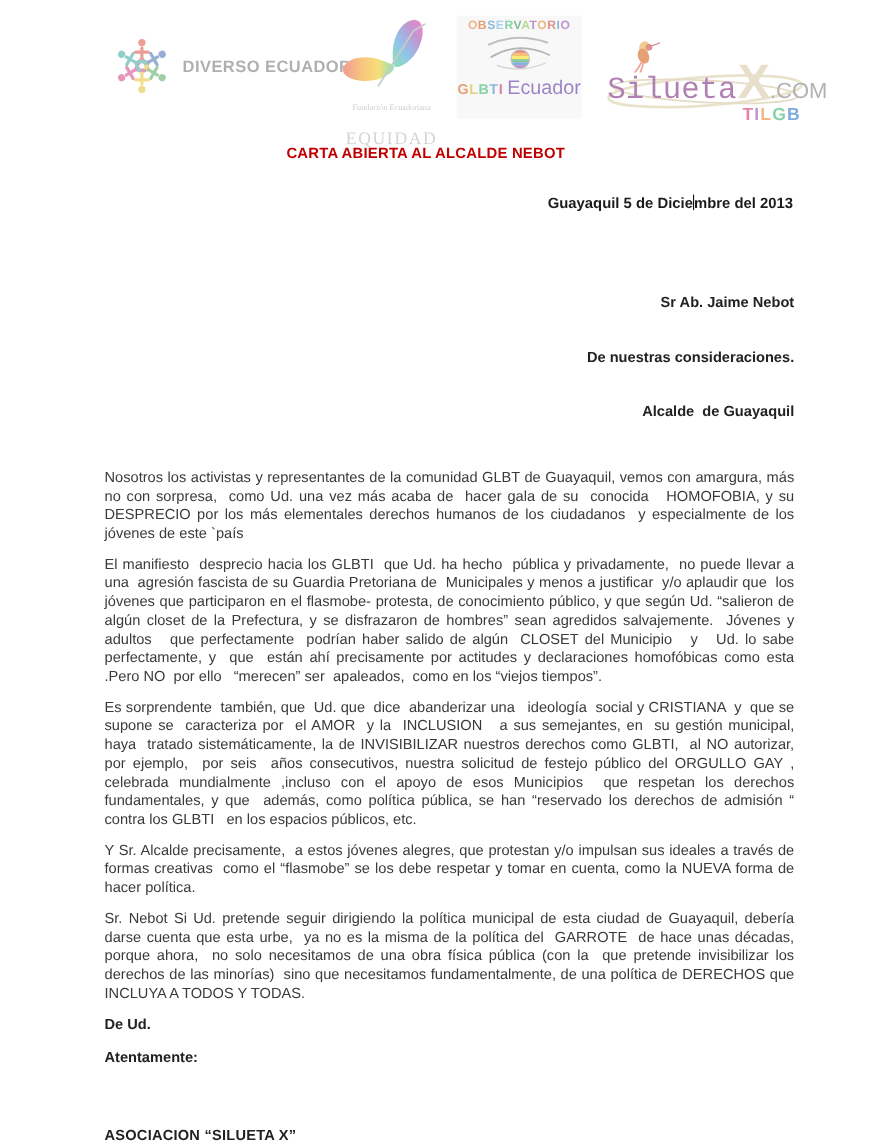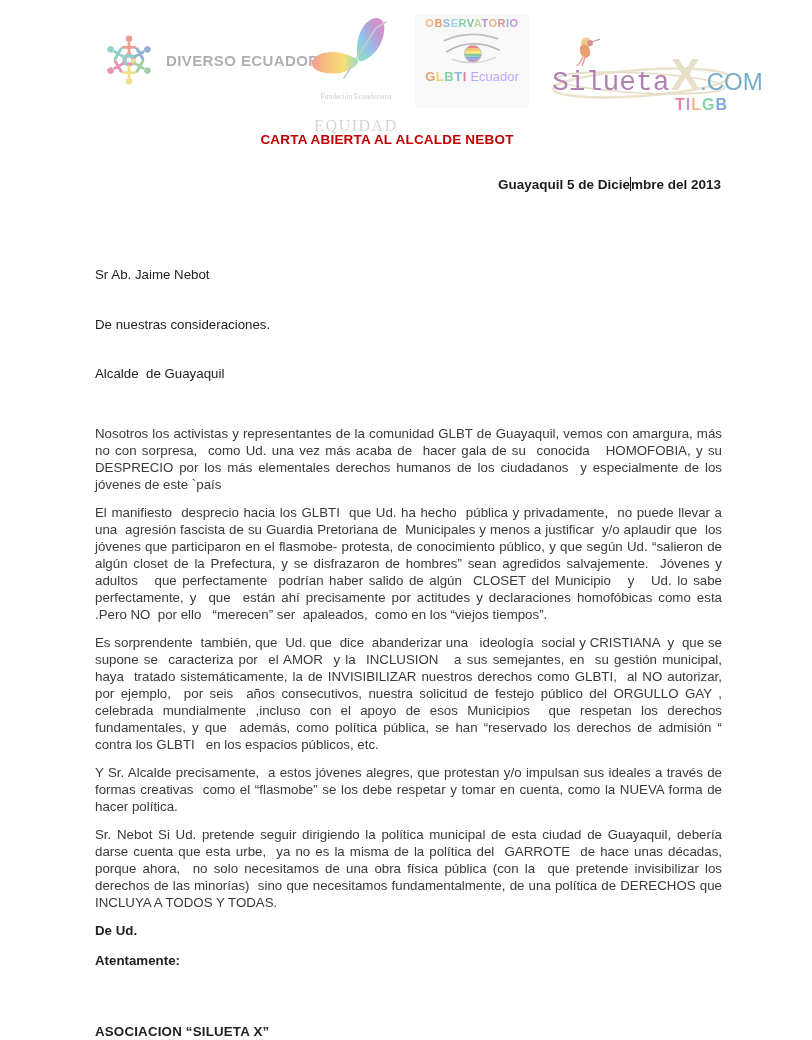--- a/index.html
+++ b/index.html
@@ -12,39 +12,39 @@
   .diverso-label{margin-left:6px;font-weight:bold;font-size:15px;color:#6e6e6e;letter-spacing:0.4px;}
   .logo-equidad{position:absolute;left:297px;top:14px;width:118px;text-align:center;font-family:Liberation Serif, serif;}
   .equidad-line1{font-size:7.5px;color:#a5a5a5;margin-top:-2px;}
   .equidad-line2{font-size:16px;color:#b2b2b2;letter-spacing:1.5px;margin-top:16px;}
   .logo-observatorio{position:absolute;left:415px;top:14px;width:114px;height:94px;background:#f3f3f3;
         border-radius:3px;display:flex;flex-direction:column;align-items:center;justify-content:flex-start;
         padding:3px 0 4px 0;box-sizing:border-box;}
   .obs-title{font-size:11px;font-weight:bold;letter-spacing:0.5px;}
   .obs-bottom{font-size:13px;}
   .obs-glbti{font-weight:bold;letter-spacing:0.5px;}
-  .obs-country{color:#8b5cf6;font-size:13px;}
+  .obs-country{color:#4c1d95;font-size:18px;}
   .logo-siluetax{position:absolute;left:550px;top:34px;width:182px;height:78px;}
   .sx-swoosh{position:absolute;left:0;top:24px;}
   .sx-hummingbird{position:absolute;left:20px;top:-2px;}
   .sx-wordmark{position:absolute;left:2px;top:26px;display:flex;align-items:baseline;white-space:nowrap;}
   .sx-silueta{font-size:28px;color:#701a75;font-family:Liberation Mono, monospace;}
   .sx-x{font-size:44px;font-weight:bold;color:#d5c6a0;margin-left:1px;line-height:30px;}
-  .sx-com{font-size:24px;color:#0369a1;}
+  .sx-com{font-size:20px;color:#737373;}
   .sx-tilgb{position:absolute;right:4px;bottom:-2px;font-size:16px;font-weight:bold;letter-spacing:1px;}
 
   
   .title{position:absolute;top:132px;left:95px;width:584px;text-align:center;
          font-size:13.5px;font-weight:bold;color:#c00000;letter-spacing:0.2px;}
   .dateline{position:absolute;top:177px;left:95px;width:626px;text-align:right;
          font-size:13.5px;font-weight:bold;color:#1c1c1c;}
   .cursor{display:inline-block;width:1px;height:14px;background:#111;vertical-align:-2px;}
   .letter{position:absolute;top:234px;left:95px;width:627px;
           font-size:13.3px;line-height:17px;color:#3a3a3a;}
-  .recipient{font-weight:normal;color:#222222;line-height:16.5px;margin:0 0 9px 0;white-space:pre-wrap;}
+  .recipient{font-weight:bold;color:#222222;line-height:16.5px;margin:0 0 9px 0;white-space:pre-wrap;text-align:right;}
   .para{text-align:justify;white-space:pre-wrap;margin:0 0 11px 0;}
   .closing-regards{font-weight:bold;color:#222222;margin-top:4px;}
   .closing-atte{font-weight:bold;color:#222222;margin-top:13px;}
   .signatures{margin-top:54px;}
   .sig{font-weight:bold;color:#222222;margin-bottom:12.5px;letter-spacing:0.2px;}
 </style>
 </head>
 <body>
 
 <div class="page">

